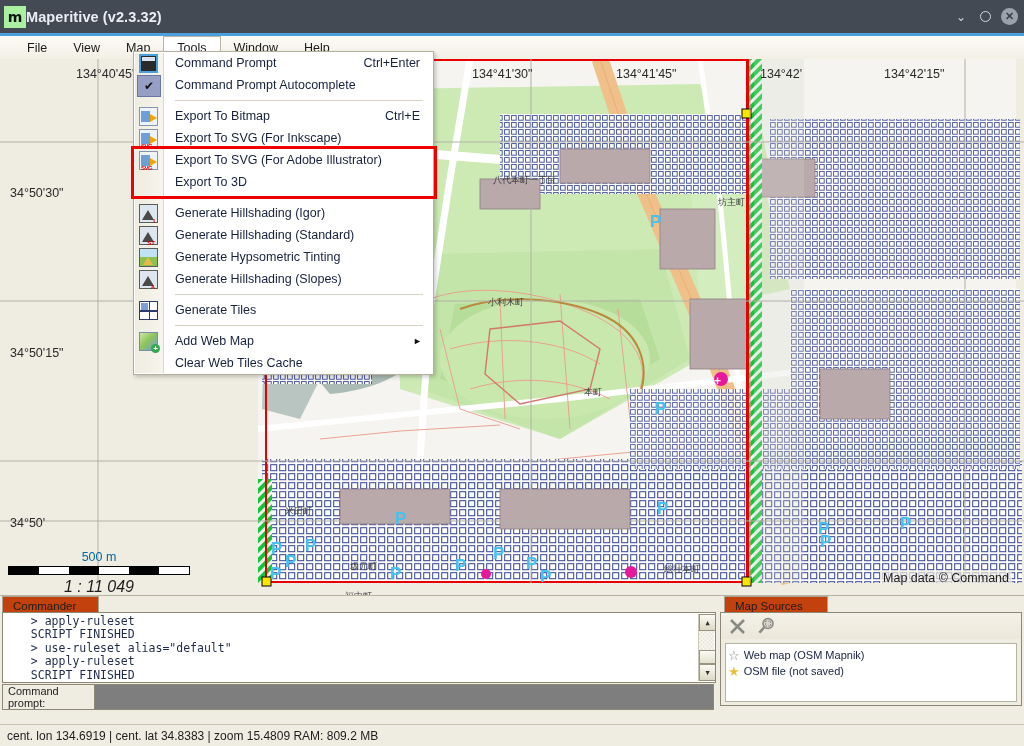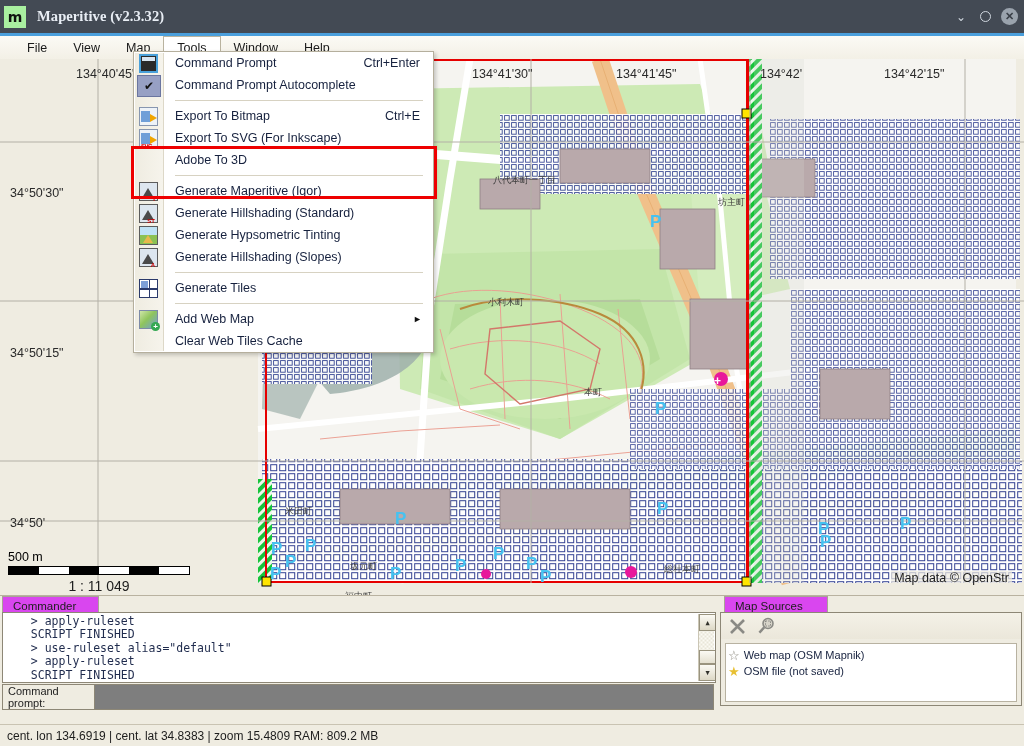--- a/index.html
+++ b/index.html
@@ -15,21 +15,21 @@
   .titlebar{
     position:absolute;left:0;top:0;width:1024px;height:33px;
     background:#434a54;display:flex;align-items:center;
   }
   .app-icon{
     width:22px;height:22px;margin-left:4px;background:#a9f0a0;
     display:flex;align-items:center;justify-content:center;
     font-weight:bold;font-size:14px;color:#10140f;font-family:"DejaVu Sans",sans-serif;
   }
   .app-title{
-    color:#e9eef5;font-size:14.5px;font-weight:bold;margin-left:11px;letter-spacing:.1px;font-family:Liberation Serif, serif;
+    color:#e9eef5;font-size:14.5px;font-weight:bold;letter-spacing:.1px;
   }
   .win-controls{position:absolute;right:6px;top:0;height:33px;display:flex;align-items:center;gap:10px;}
   .wc{width:18px;height:18px;display:flex;align-items:center;justify-content:center;color:#cfd6de;font-size:12px;}
   .wc.circle{border:1.6px solid #cfd6de;border-radius:50%;width:9px;height:9px;}
   .wc.close{background:#9aa3ad;border-radius:50%;width:17px;height:17px;color:#3a4048;font-size:11px;font-weight:bold;}
   .title-underline{position:absolute;left:0;top:33px;width:1024px;height:3px;background:#4a9fdc;}
 
   
   .menubar{
     position:absolute;left:0;top:36px;width:1024px;height:23px;
@@ -47,26 +47,26 @@
   
   .mappanel{
     position:absolute;left:0;top:59px;width:1024px;height:536px;
     background:#efece1;border-bottom:1px solid #b9b2a0;overflow:hidden;
   }
   .map-canvas{position:absolute;left:0;top:0;width:1024px;height:536px;}
   .glabel{position:absolute;font-size:12.5px;color:#2a2a2a;white-space:nowrap;}
 
   
   .scalewrap{position:absolute;left:8px;top:491px;width:182px;}
-  .scale-text{font-size:12.5px;color:#000000;}
+  .scale-text{font-size:12.5px;color:#0369a1;text-align:center;}
   .scale-bar{margin-top:2px;height:7px;display:flex;border:1px solid #000;}
   .scale-bar i{flex:1;}
   .scale-bar i:nth-child(odd){background:#000;}
   .scale-bar i:nth-child(even){background:#fff;}
-  .scale-ratio{font-size:14px;color:#1d1d1d;text-align:center;margin-top:3px;}
+  .scale-ratio{font-size:16px;color:#1d1d1d;text-align:center;margin-top:3px;font-style:italic;}
   .attrib{
     position:absolute;right:12px;top:512px;font-size:12.5px;color:#1d1d1d;
     background:rgba(239,236,225,.72);padding:0 3px;white-space:nowrap;
   }
 
   
   .dropdown{
     position:absolute;left:133px;top:51px;width:299px;
     background:#ffffff;border:1px solid #b5af9d;z-index:70;
     box-shadow:2px 2px 4px rgba(0,0,0,.20);
@@ -113,21 +113,21 @@
   .ic-tiles:before{content:"";position:absolute;left:50%;top:0;bottom:0;width:1.5px;background:#2b3a6b;}
   .ic-tiles:after{content:"";position:absolute;top:50%;left:0;right:0;height:1.5px;background:#2b3a6b;}
   .ic-tq{position:absolute;left:1px;top:1px;width:7px;height:7px;background:#7d9fd8;}
   .ic-webmap{background:linear-gradient(135deg,#cfe6a8 0%,#8fc45c 45%,#6f9fd8 100%);border:1px solid #7d8aa8;}
   .plusdot{position:absolute;right:-2px;bottom:-2px;width:9px;height:9px;border-radius:50%;
     background:#34a853;color:#fff;font-size:8px;line-height:9px;text-align:center;font-weight:bold;}
 
   
   .bottom{position:absolute;left:0;top:596px;width:1024px;height:126px;background:#efece1;}
   .panel-tab{
-    position:absolute;height:17px;background:#d946ef;border:1px solid #a9a housing;
+    position:absolute;height:17px;background:#c2410c;border:1px solid #a9a housing;
     border:1px solid #a9a396;border-bottom:none;font-size:11.5px;color:#1d1d1d;
     display:flex;align-items:center;padding:0 10px;
   }
   .commander{position:absolute;left:2px;top:0;width:714px;height:124px;}
   .cmd-output{
     position:absolute;left:0;top:16px;width:712px;height:67px;background:#fff;
     border:1px solid #8d8776;font-family:"DejaVu Sans Mono", monospace;font-size:11.5px;
     color:#1f2b4d;padding:2px 0 0 0;overflow:hidden;
   }
   .cmd-line{padding-left:14px;line-height:13.4px;white-space:pre;}
@@ -346,21 +346,21 @@
         <i></i>
           <i></i>
           <i></i>
           <i></i>
           <i></i>
           <i></i>
       </div>
       <div class="scale-ratio">1 : 11 049</div>
     </div>
 
-    <div class="attrib">Map data © OpenStr</div>
+    <div class="attrib">Map data © Command</div>
   </div>
 
   <div class="dropdown">
     <div class="dd-gutter"></div>
 
 
     <div class="dd-item">
       <span class="dd-icon">
           <span class="ic ic-term"></span>
         </span>
@@ -384,35 +384,42 @@
     </div>
 
     <div class="dd-item">
       <span class="dd-icon">
           <span class="ic ic-exp"></span>
           <span class="svgtag">SVG</span>
         </span>
       <span>Export To SVG (For Inkscape)</span>
     </div>
 
-
-    <div class="dd-item">
-      <span>Adobe To 3D</span>
+    <div class="dd-item">
+      <span class="dd-icon">
+          <span class="ic ic-exp"></span>
+          <span class="svgtag">SVG</span>
+        </span>
+      <span>Export To SVG (For Adobe Illustrator)</span>
+    </div>
+
+    <div class="dd-item">
+      <span>Export To 3D</span>
     </div>
 
     <div class="dd-sep"></div>
 
 
     <div class="dd-item">
       <span class="dd-icon">
           <span class="ic ic-hill">
             <span class="sub">I</span>
           </span>
         </span>
-      <span>Generate Maperitive (Igor)</span>
+      <span>Generate Hillshading (Igor)</span>
     </div>
 
     <div class="dd-item">
       <span class="dd-icon">
           <span class="ic ic-hill">
             <span class="sub">ST</span>
           </span>
         </span>
       <span>Generate Hillshading (Standard)</span>
     </div>

